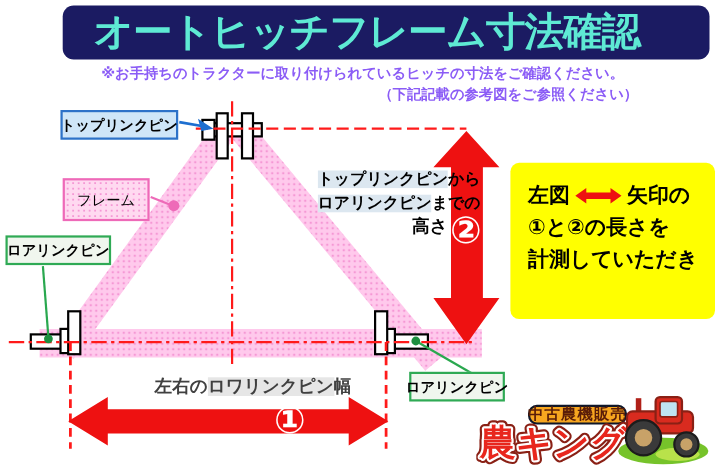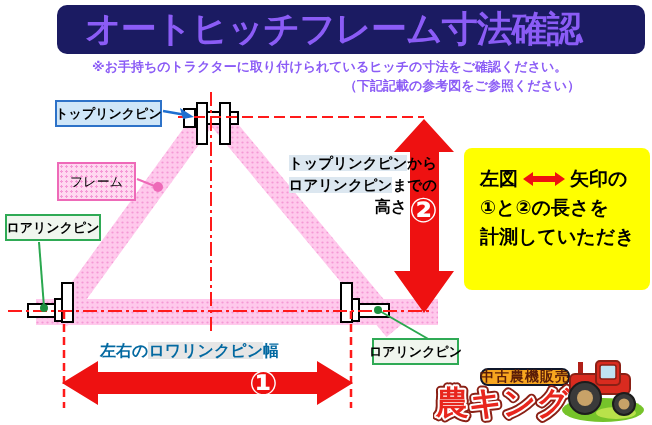--- a/index.html
+++ b/index.html
@@ -3,39 +3,39 @@
 <meta charset="utf-8">
 <style>
   html,body{margin:0;padding:0;background:#fff;}
   #stage{position:relative;width:652px;height:425px;background:#ffffff;overflow:hidden;
          font-family:"Liberation Sans","DejaVu Sans",sans-serif;}
   .abs{position:absolute;}
 
   
   #title-banner{left:57px;top:5px;width:588px;height:49px;background:#1b1b62;border-radius:10px;
     display:flex;align-items:center;}
-  #title-banner .t{color:#8b5cf6;font-size:36px;font-weight:bold;letter-spacing:-1px;padding-left:28px;white-space:nowrap;}
+  #title-banner .t{color:#5eead4;font-size:36px;font-weight:bold;letter-spacing:-1px;padding-left:28px;white-space:nowrap;}
 
   .note{font-size:13px;font-weight:bold;color:#8b5cf6;white-space:nowrap;}
 
   
   .lblbox{display:flex;align-items:center;justify-content:center;font-size:13px;font-weight:bold;color:#000;white-space:nowrap;box-sizing:border-box;}
   #label-top-link-pin{left:55px;top:100px;width:107px;height:27px;background:#cfe6f8;border:2px solid #2d72c8;}
   #label-frame{left:57px;top:162px;width:79px;height:39px;border:2px solid #ee6ab8;font-size:13px;font-weight:normal;
      background-color:#ffd9f0;background-image:radial-gradient(#f598d5 1px,transparent 1.2px);background-size:5px 5px;}
   #label-lower-left{left:5px;top:214px;width:96px;height:27px;background:#f0f6ee;border:2px solid #2faa55;}
   #label-lower-right{left:372px;top:338px;width:87px;height:27px;background:#f0f6ee;border:2px solid #2faa55;}
 
   
   #height-annotation{left:247px;top:152px;width:190px;text-align:right;font-size:14.5px;font-weight:bold;line-height:22px;color:#000;white-space:nowrap;}
   #height-annotation .hl{background:#dce7f0;}
   #height-annotation .l3{font-size:16px;padding-right:30px;}
 
   
-  #width-annotation{left:100px;top:341px;width:260px;text-align:left;font-size:16px;font-weight:bold;color:#0369a1;white-space:nowrap;}
+  #width-annotation{left:100px;top:341px;width:260px;text-align:center;font-size:16px;font-weight:bold;color:#404040;white-space:nowrap;}
   #width-annotation .hl{background:#e6e6e6;}
 
   .circled{color:#ffffff;font-family:"DejaVu Sans",sans-serif;font-size:34px;font-weight:bold;line-height:34px;}
   #circle-2{left:409px;top:193px;}
   #circle-1{left:249px;top:366px;}
 
   
   #instruction-box{left:464px;top:148px;width:186px;height:142px;background:#ffff00;border-radius:8px;
      box-sizing:border-box;padding:16px 0 0 16px;font-size:19px;font-weight:bold;line-height:29px;color:#000;white-space:nowrap;}
   #instruction-box .inline-arrow{display:inline-block;vertical-align:-2px;margin:0 3px;}

